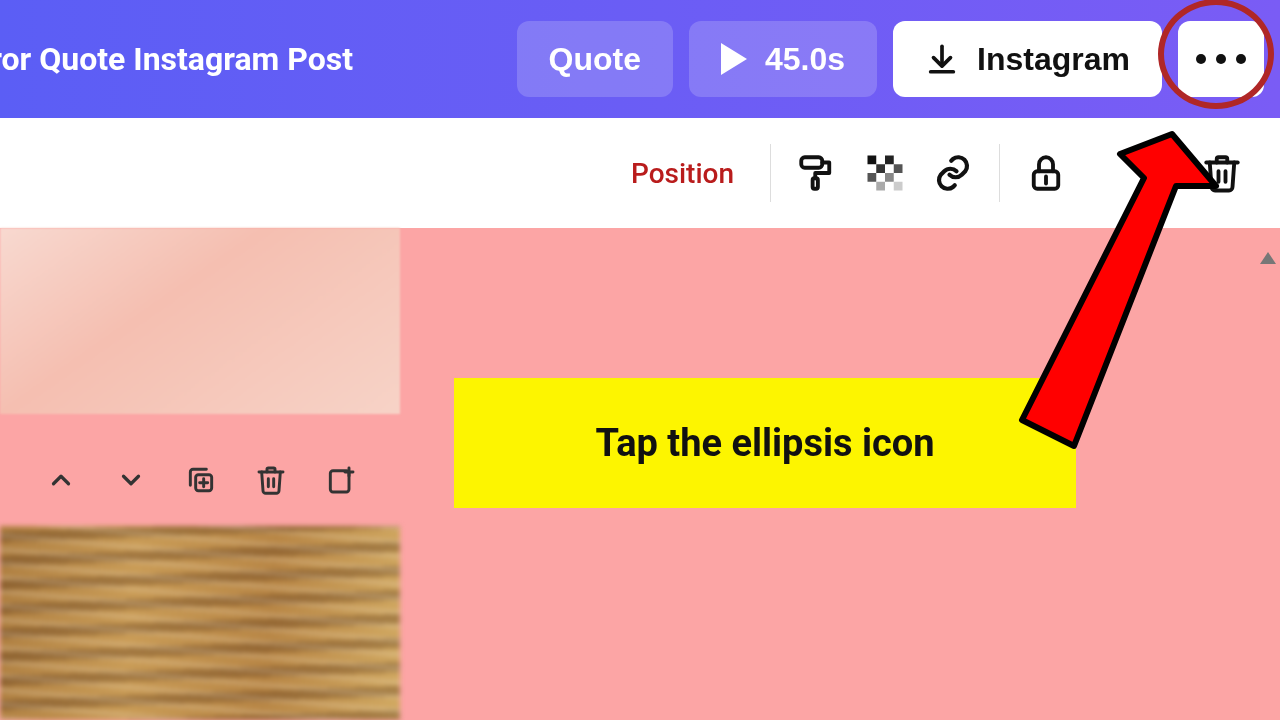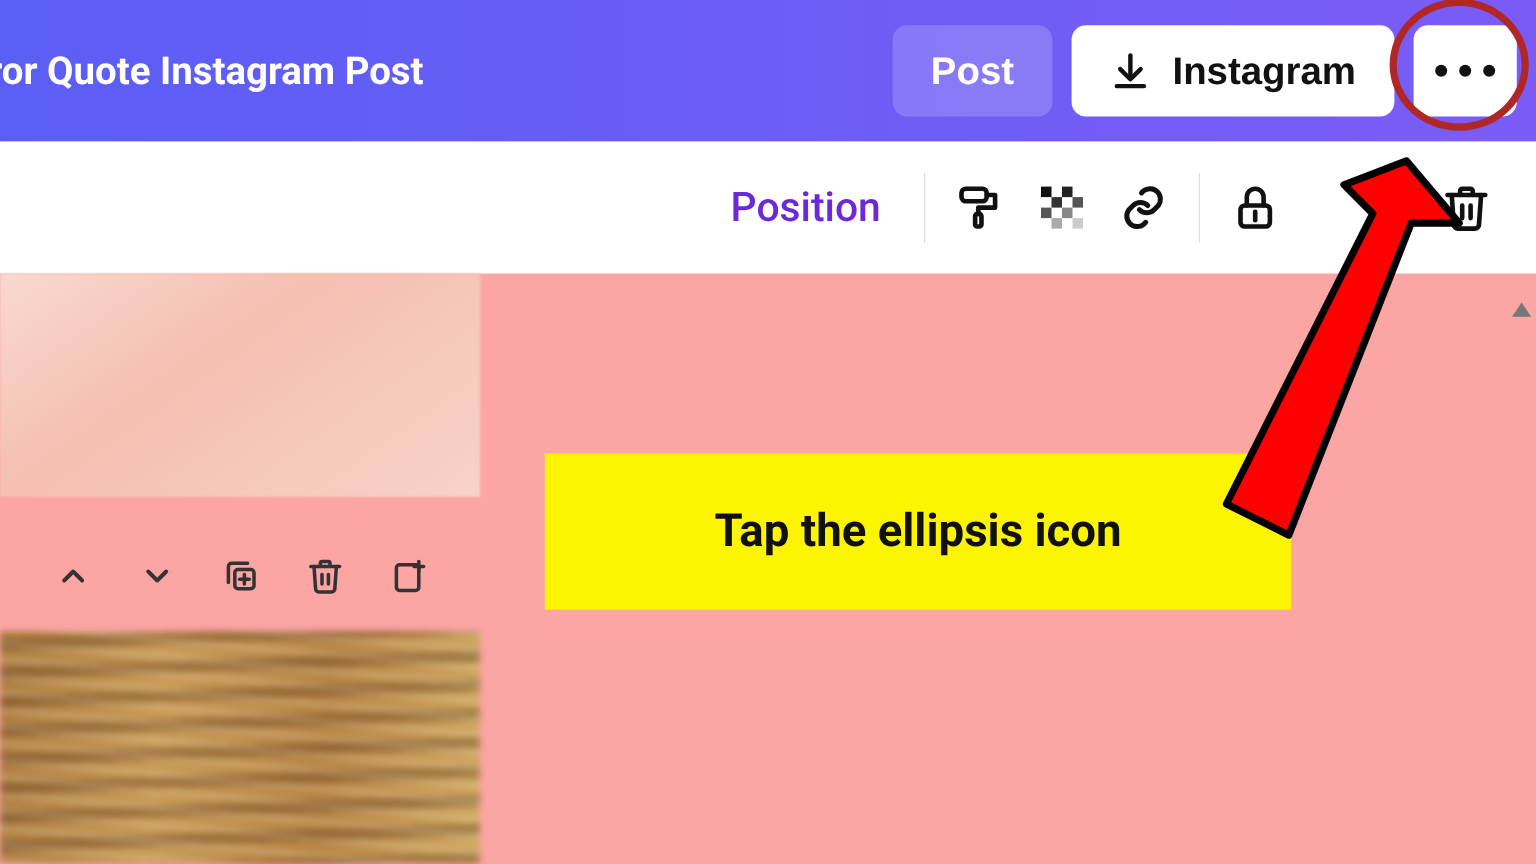--- a/index.html
+++ b/index.html
@@ -75,23 +75,23 @@
   .contextbar {
     height: 110px;
     background: #ffffff;
     display: flex;
     align-items: center;
     justify-content: flex-end;
     padding: 0 28px 0 0;
     gap: 8px;
   }
   .position-label {
-    font-size: 34px;
+    font-size: 28px;
     font-weight: 500;
-    color: #6d28d9;
+    color: #b91c1c;
     padding: 0 20px;
   }
   .vdiv {
     width: 1px;
     height: 58px;
     background: #ddd;
     margin: 0 8px;
   }
   .ctx-icon-btn {
     width: 60px;
@@ -183,23 +183,27 @@
     border-bottom: 12px solid #777;
   }
 </style>
 </head>
 <body>
 
 <div class="topbar">
   <div class="doc-title">irror Quote Instagram Post</div>
 
   <button class="pill-btn pill-trans">
-    <span>Post</span>
-  </button>
-
+    <span>Quote</span>
+  </button>
+
+  <button class="pill-btn pill-trans">
+    <span class="play-tri"></span>
+    <span>45.0s</span>
+  </button>
 
   <button class="pill-btn pill-white">
     <span>
       <svg class="dl-svg" width="34" height="34" viewBox="0 0 24 24" fill="none" stroke="#111" stroke-width="2.6" stroke-linecap="round" stroke-linejoin="round">
         <line x1="12" y1="3" x2="12" y2="15"></line>
         <polyline points="6 11 12 17 18 11"></polyline>
         <line x1="4" y1="21" x2="20" y2="21"></line>
       </svg>
     </span>
     <span>Instagram</span>

